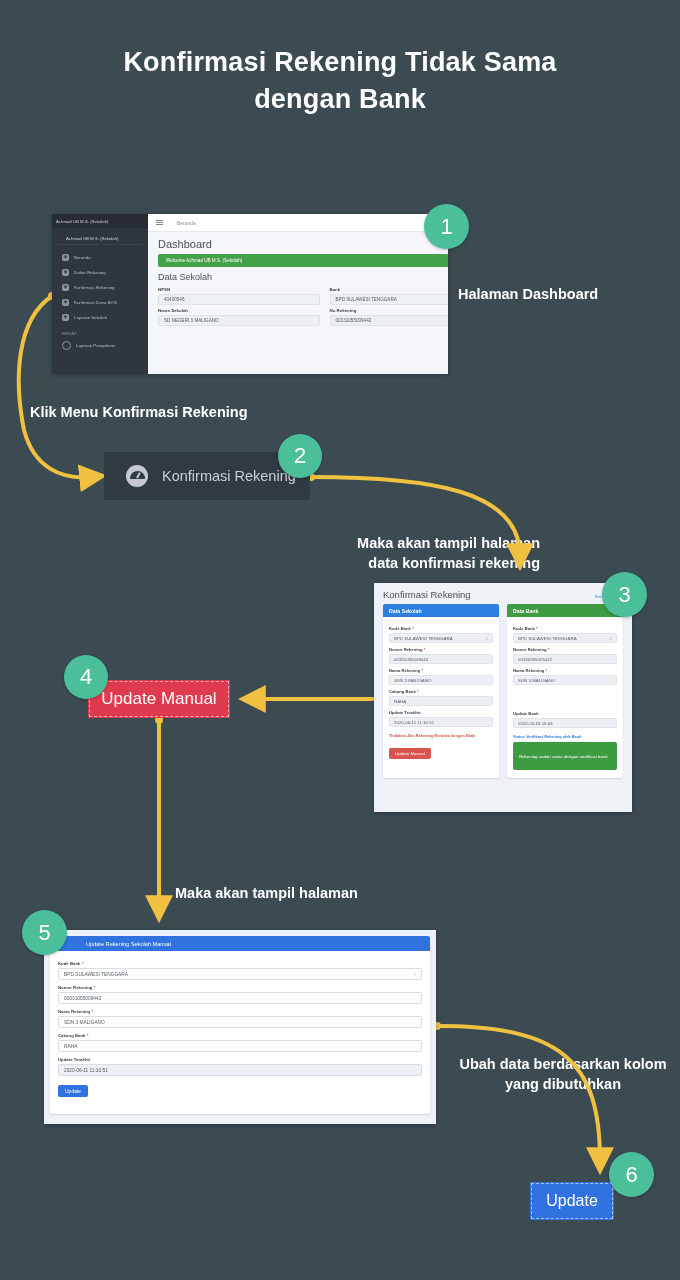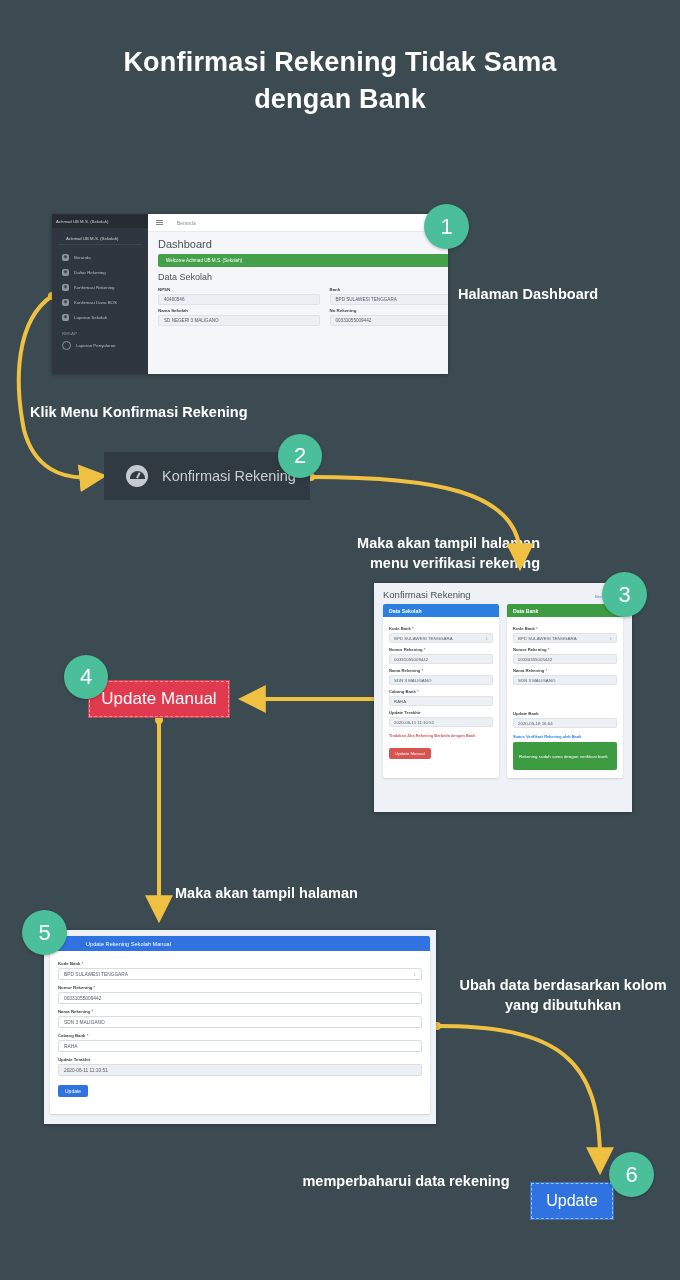--- a/index.html
+++ b/index.html
@@ -259,35 +259,34 @@
   <div class="ann" style="left:458px;top:285px;">
     <span>Halaman Dashboard</span>
   </div>
 
   <div class="ann" style="left:30px;top:403px;">
     <span>Klik Menu Konfirmasi Rekening</span>
   </div>
 
   <div class="ann" style="left:300px;top:534px;width:240px;text-align:right;">
     <div>Maka akan tampil halaman</div>
-    <div>menu verifikasi rekening</div>
+    <div>data konfirmasi rekening</div>
   </div>
 
 
   <div class="ann" style="left:175px;top:884px;width:250px;text-align:left;">
     <div>Maka akan tampil halaman</div>
   </div>
 
-  <div class="ann" style="left:448px;top:940px;width:230px;text-align:center;margin-top:36px;">
+  <div class="ann" style="left:448px;top:1019px;width:230px;text-align:center;margin-top:36px;">
     <div>Ubah data berdasarkan kolom</div>
     <div>yang dibutuhkan</div>
   </div>
 
   <div class="ann" style="left:290px;top:1172px;width:232px;text-align:center;">
-    <div>memperbaharui data rekening</div>
   </div>
 
   <div class="badge" style="left:424px;top:204px;width:45px;height:45px;">1</div>
   <div class="badge" style="left:278px;top:434px;width:44px;height:44px;">2</div>
   <div class="badge" style="left:602px;top:572px;width:45px;height:45px;z-index:20;">3</div>
   <div class="badge" style="left:64px;top:655px;width:44px;height:44px;">4</div>
   <div class="badge" style="left:22px;top:910px;width:45px;height:45px;z-index:20;">5</div>
   <div class="badge" style="left:609px;top:1152px;width:45px;height:45px;">6</div>
 
   <div class="shot1">

